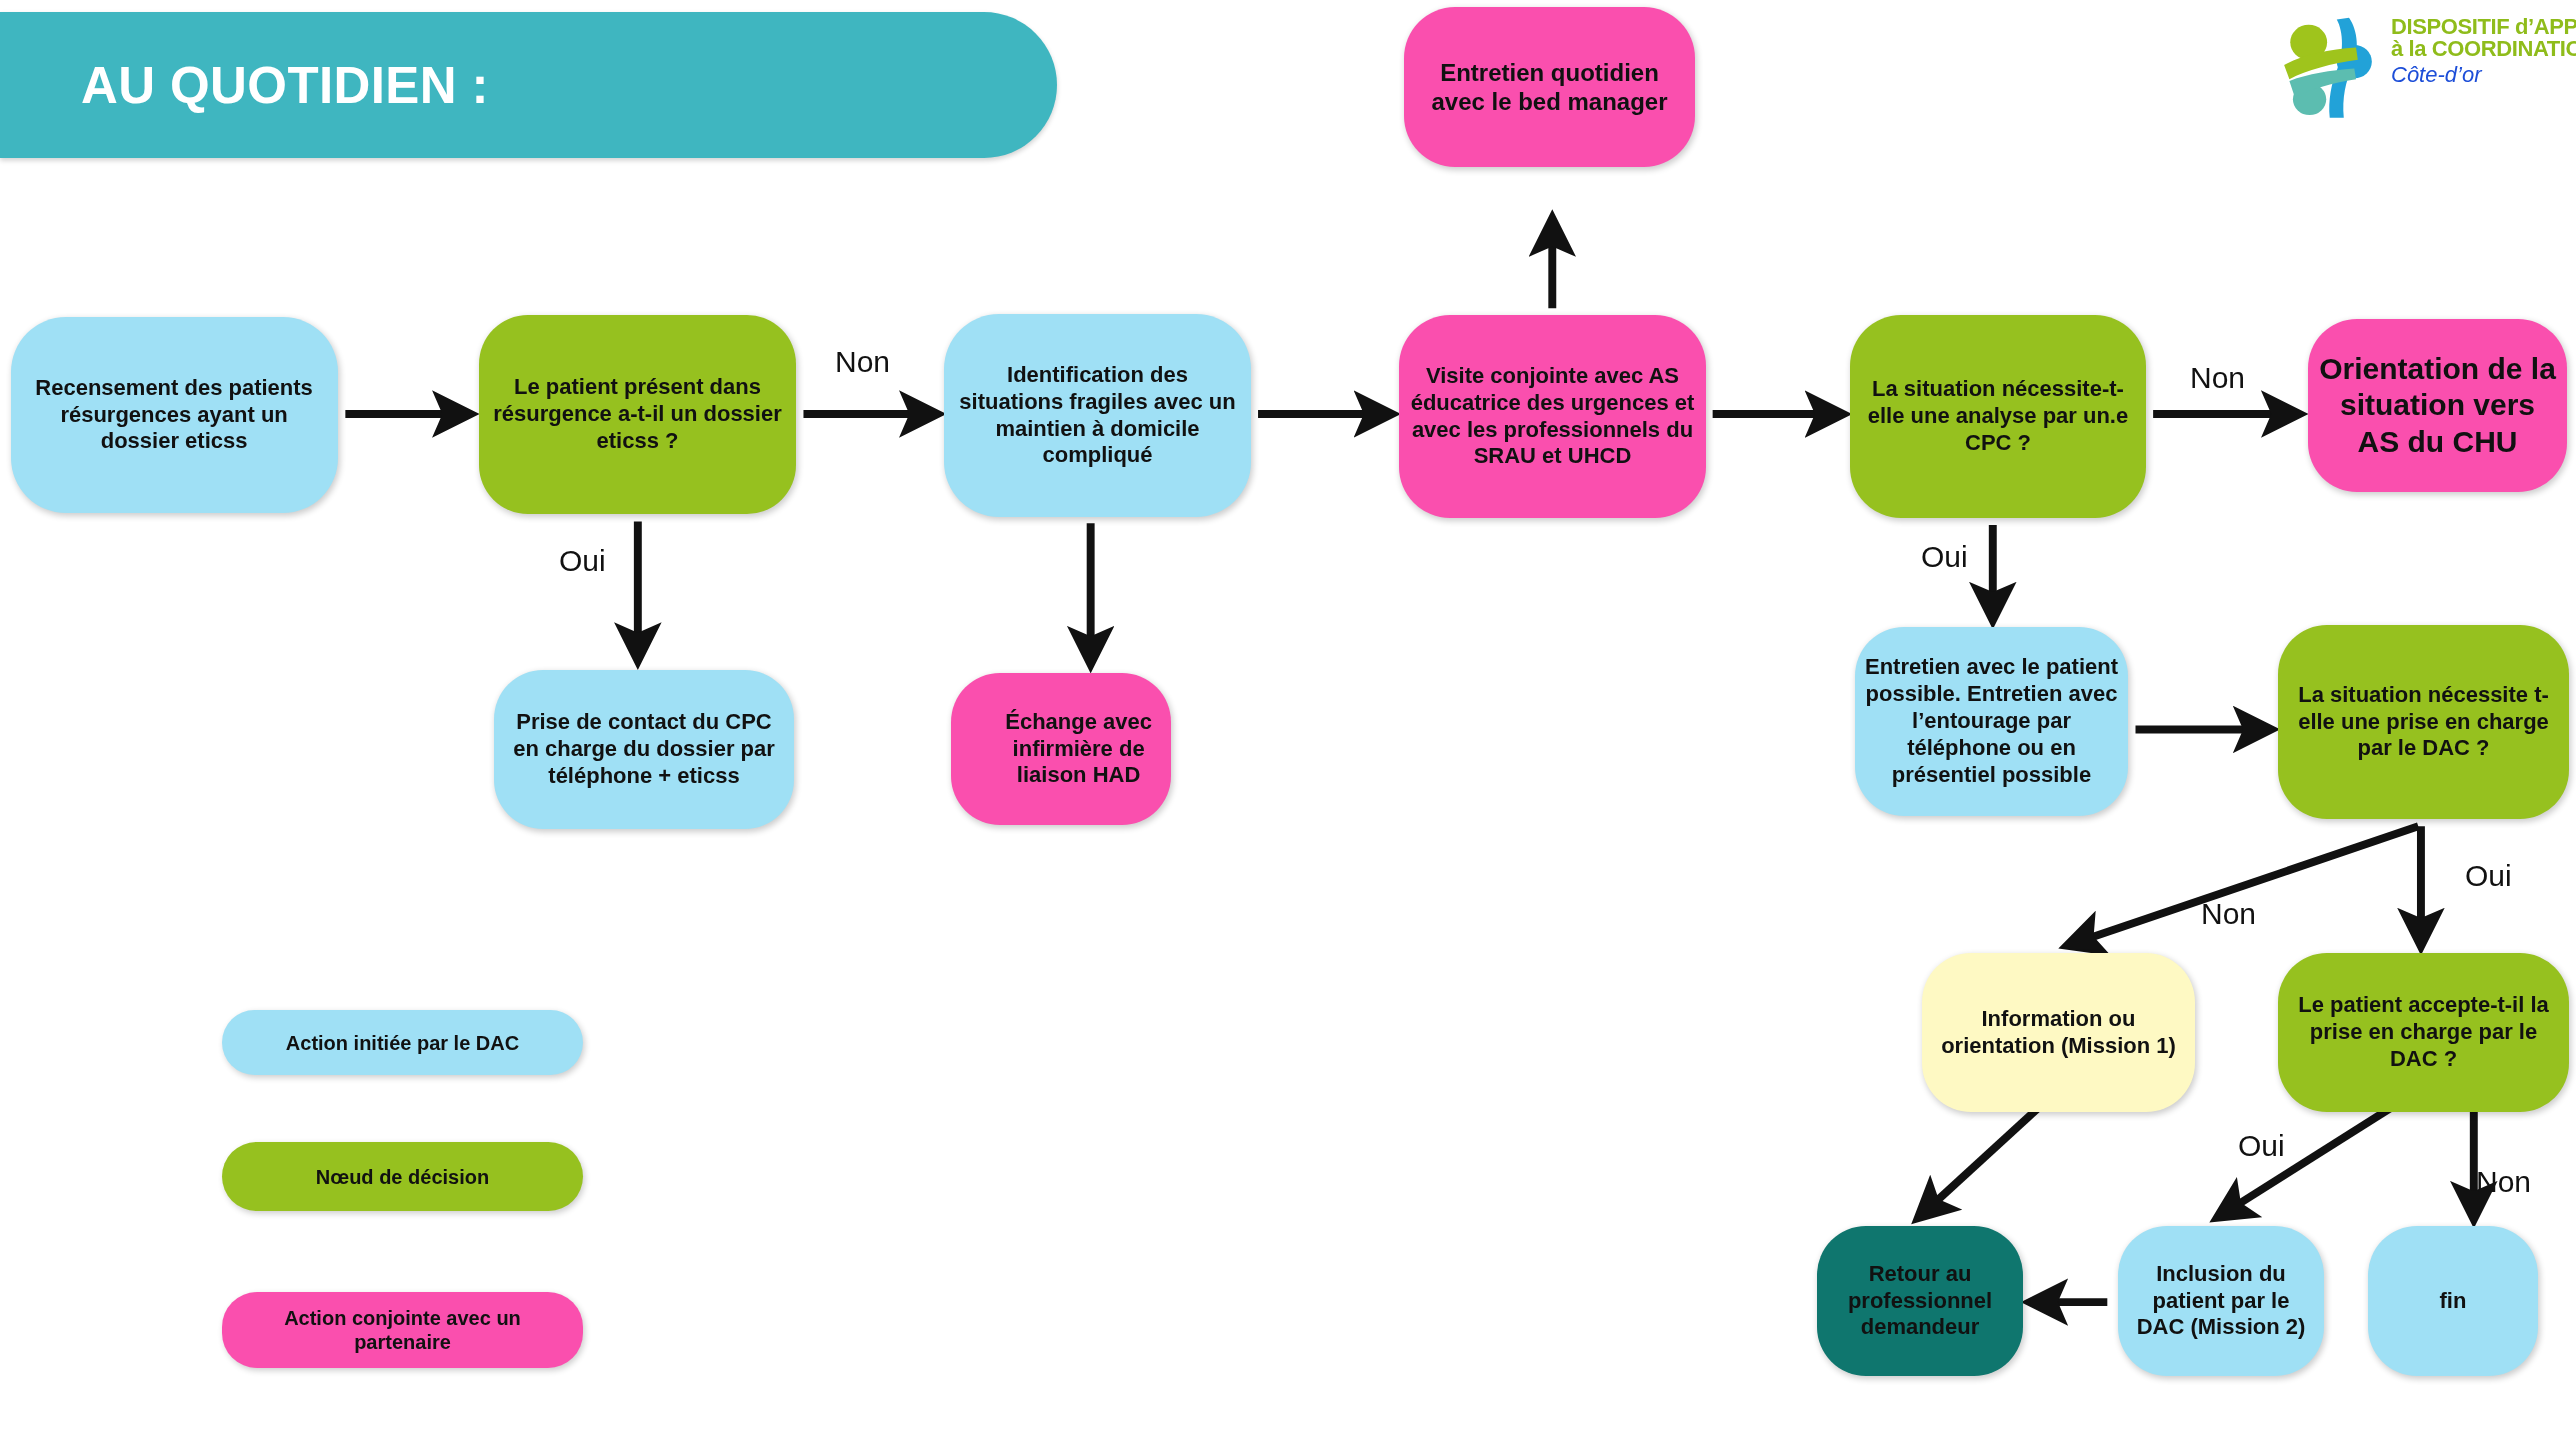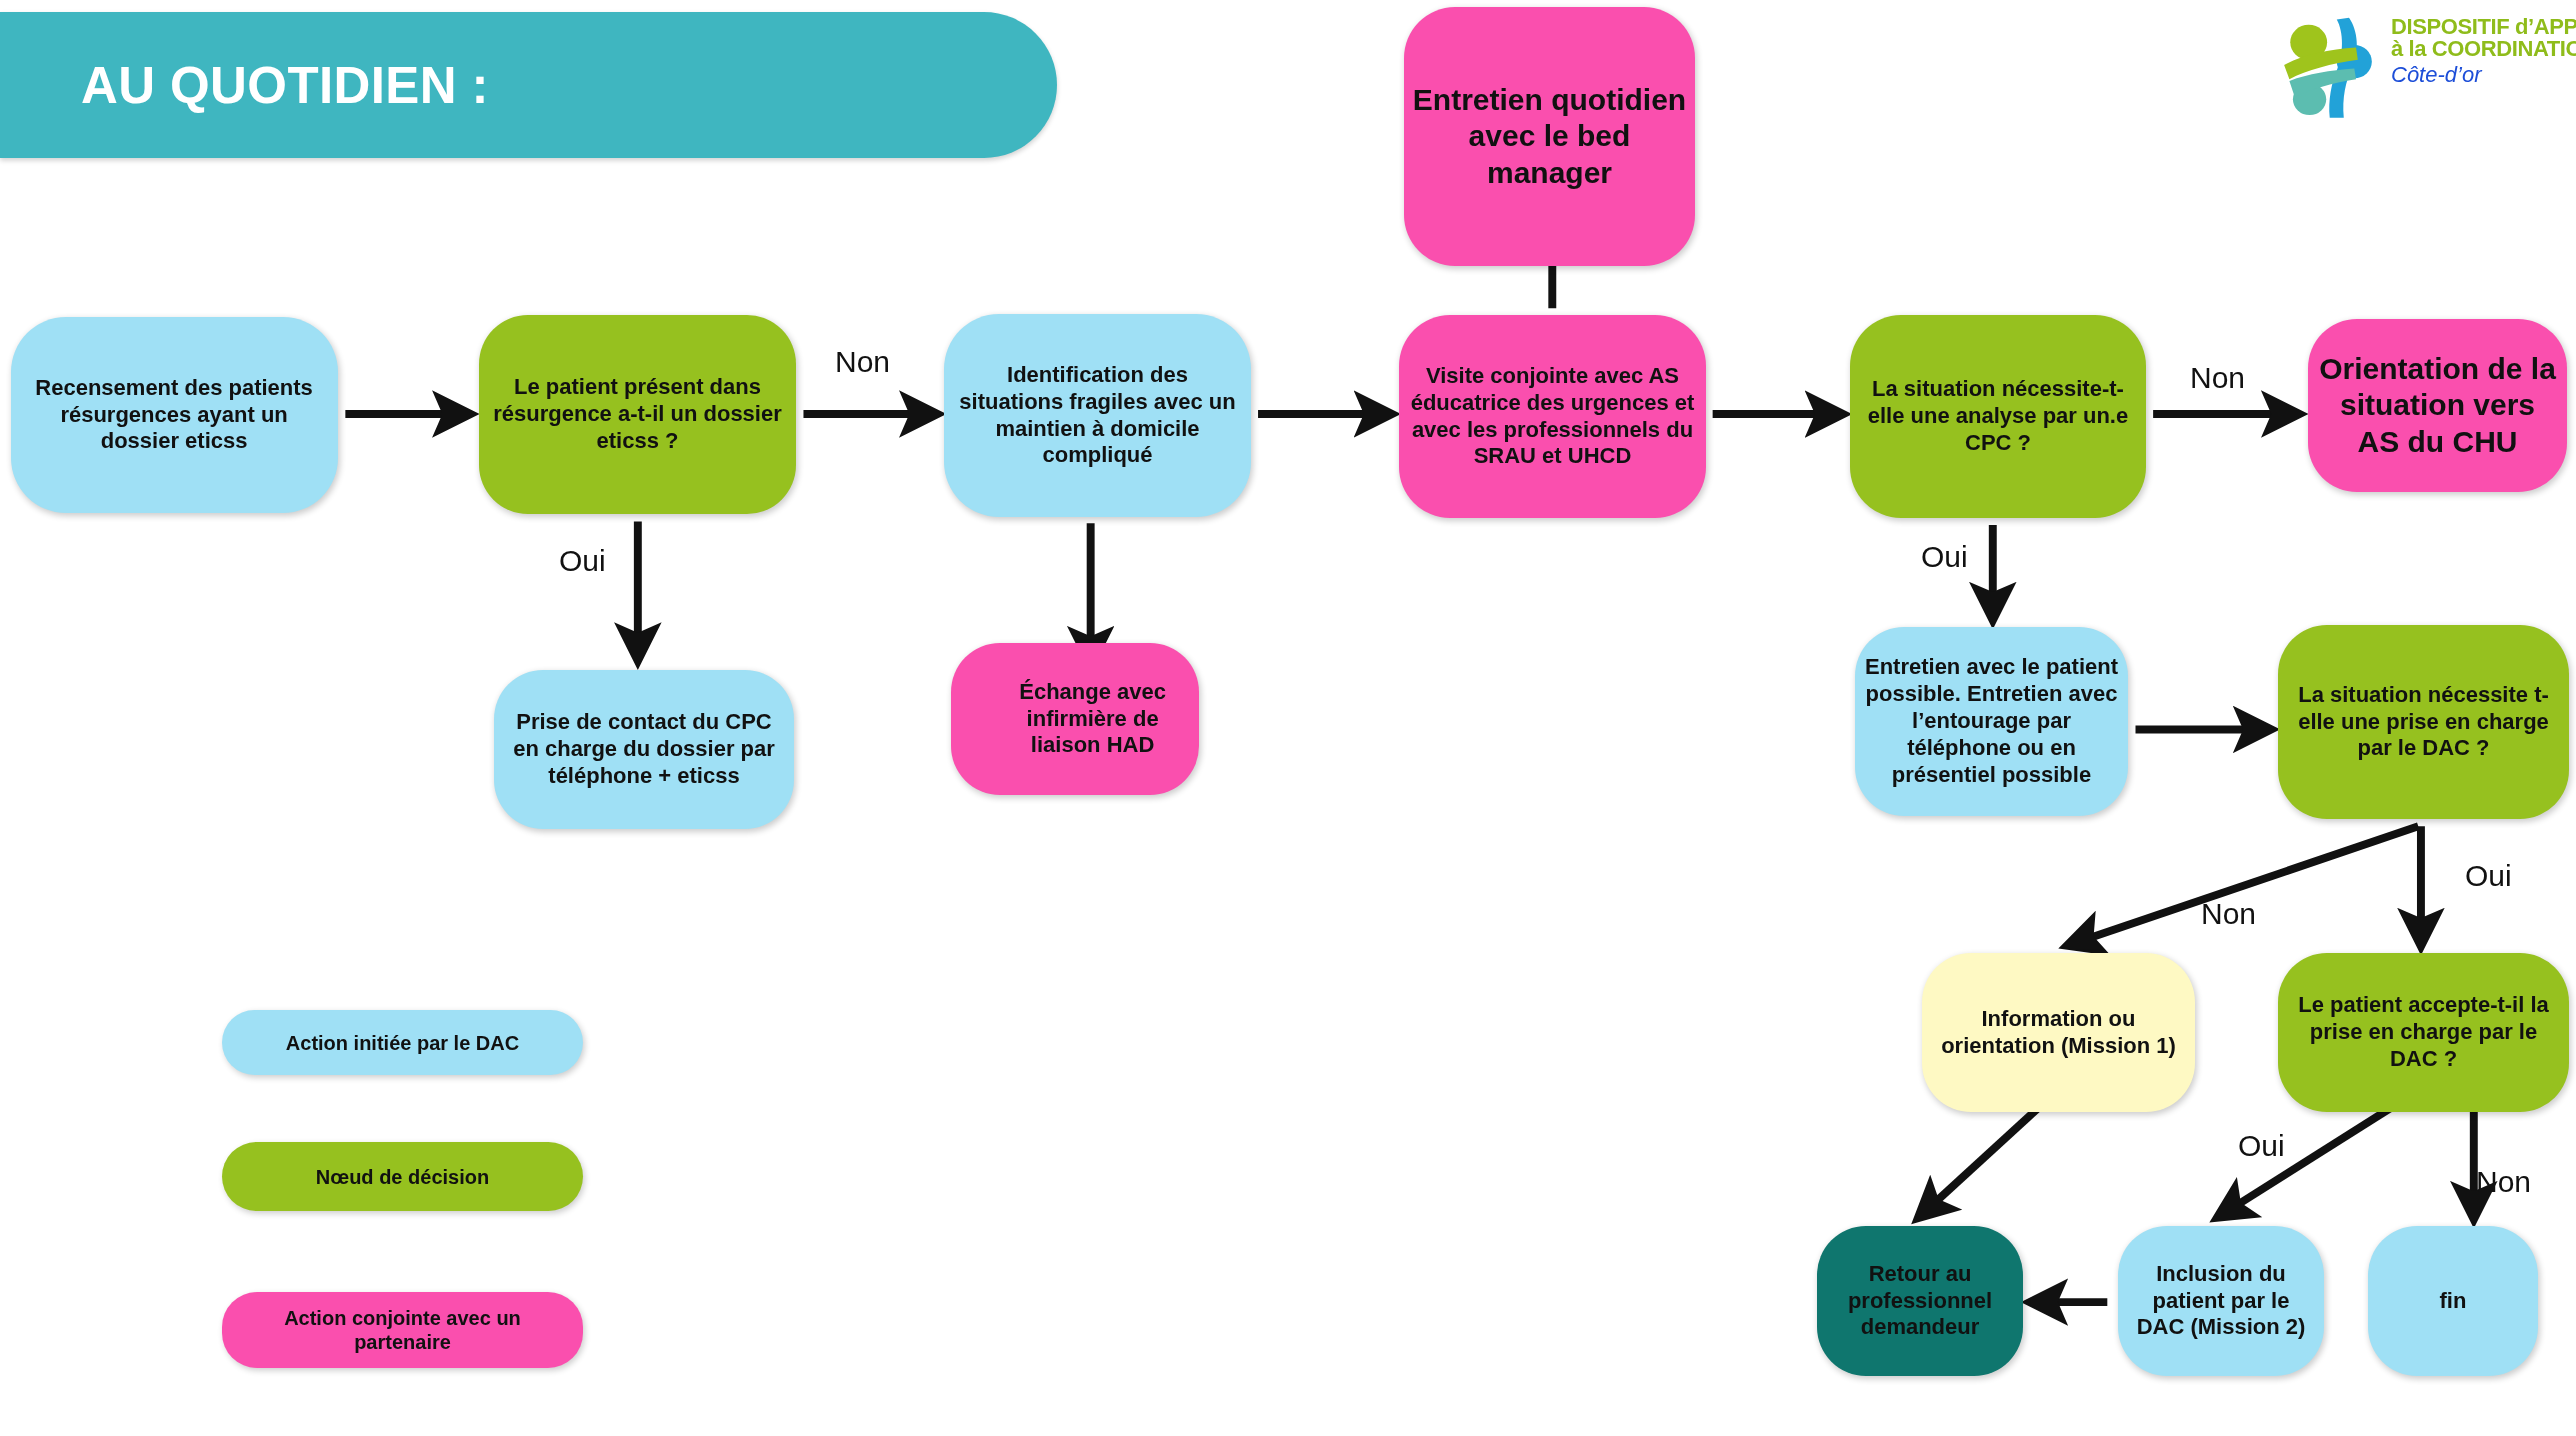--- a/index.html
+++ b/index.html
@@ -114,33 +114,33 @@
       </div>
       <div class="node" style="left: 479px; top: 315px; width: 317px; height: 199px; border-radius: 49px; background: rgb(150, 193, 31); font-size: 22px;">
         <span>Le patient présent dans résurgence a-t-il un dossier eticss ?</span>
       </div>
       <div class="node" style="left: 944px; top: 314px; width: 307px; height: 203px; border-radius: 55px; background: rgb(159, 224, 245); font-size: 22px;">
         <span>Identification des situations fragiles avec un maintien à domicile compliqué</span>
       </div>
       <div class="node" style="left: 1399px; top: 315px; width: 307px; height: 203px; border-radius: 51px; background: rgb(250, 79, 174); font-size: 22px;">
         <span>Visite conjointe avec AS éducatrice des urgences et avec les professionnels du SRAU et UHCD</span>
       </div>
-      <div class="node" style="left: 1404px; top: 7px; width: 291px; height: 259px; border-radius: 51px; background: rgb(250, 79, 174); font-size: 30px;">
+      <div class="node" style="left: 1404px; top: 7px; width: 291px; height: 160px; border-radius: 51px; background: rgb(250, 79, 174); font-size: 24px;">
         <span>Entretien quotidien avec le bed manager</span>
       </div>
       <div class="node" style="left: 1850px; top: 315px; width: 296px; height: 203px; border-radius: 51px; background: rgb(150, 193, 31); font-size: 22px; justify-content: flex-end;">
         <span>La situation nécessite-t-elle une analyse par un.e CPC ?</span>
       </div>
       <div class="node" style="left: 2308px; top: 319px; width: 259px; height: 173px; border-radius: 49px; background: rgb(250, 79, 174); font-size: 30px;">
         <span>Orientation de la situation vers AS du CHU</span>
       </div>
       <div class="node" style="left: 494px; top: 670px; width: 300px; height: 159px; border-radius: 49px; background: rgb(159, 224, 245); font-size: 22px;">
         <span>Prise de contact du CPC en charge du dossier par téléphone + eticss</span>
       </div>
-      <div class="node" style="left: 951px; top: 643px; width: 248px; height: 152px; border-radius: 49px; background: rgb(250, 79, 174); font-size: 22px; padding-left: 44px;">
+      <div class="node" style="left: 951px; top: 673px; width: 220px; height: 152px; border-radius: 49px; background: rgb(250, 79, 174); font-size: 22px; padding-left: 44px;">
         <span>Échange avec infirmière de liaison HAD</span>
       </div>
       <div class="node" style="left: 1855px; top: 627px; width: 273px; height: 189px; border-radius: 49px; background: rgb(159, 224, 245); font-size: 22px;">
         <span>Entretien avec le patient possible. Entretien avec l’entourage par téléphone ou en présentiel possible</span>
       </div>
       <div class="node" style="left: 2278px; top: 625px; width: 291px; height: 194px; border-radius: 49px; background: rgb(150, 193, 31); font-size: 22px;">
         <span>La situation nécessite t-elle une prise en charge par le DAC ?</span>
       </div>
       <div class="node" style="left: 1922px; top: 953px; width: 273px; height: 159px; border-radius: 49px; background: #fef9c3; font-size: 22px;">
         <span>Information ou orientation (Mission 1)</span>

